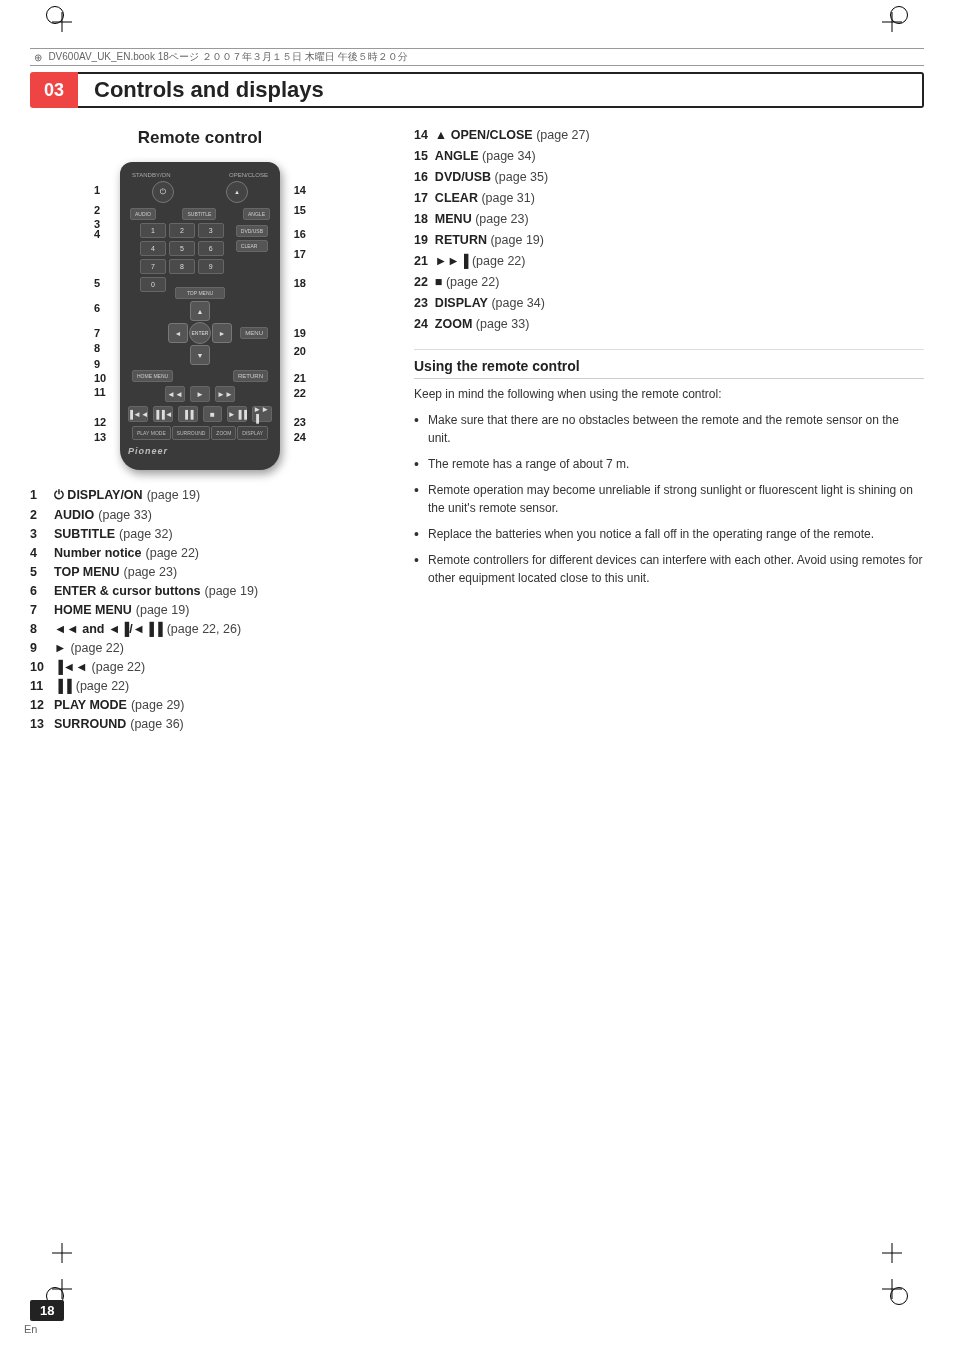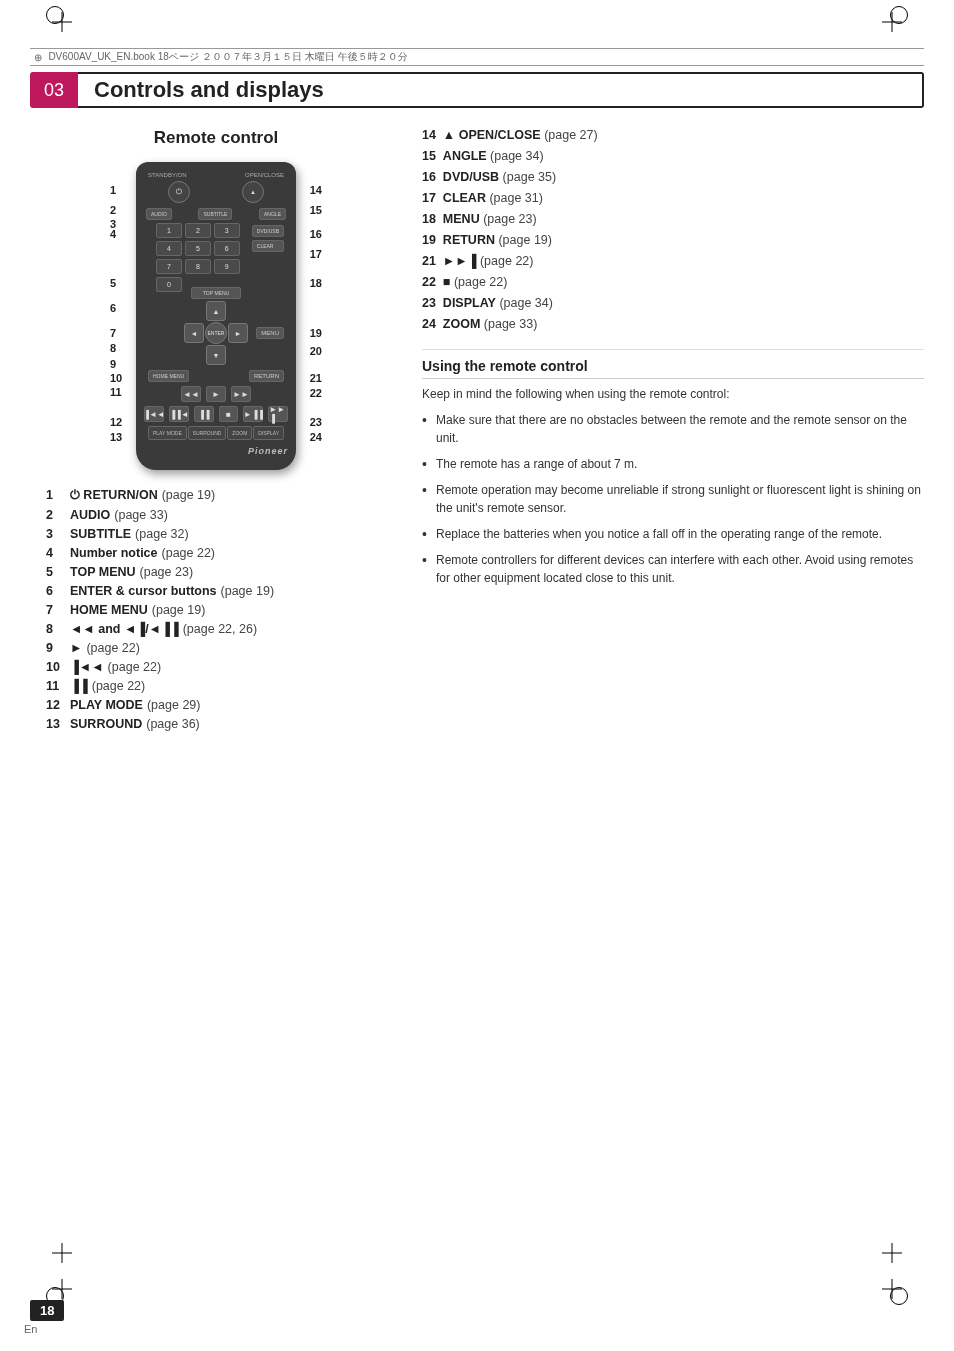--- a/index.html
+++ b/index.html
@@ -33,24 +33,24 @@
     .chapter-header {
       position: absolute;
       top: 72px;
       left: 30px;
       right: 30px;
       height: 36px;
       display: flex;
       align-items: center;
     }
     .chapter-num-box {
-      background: #be185d;
+      background: #ef4444;
       color: #fff;
       font-size: 18px;
-      font-weight: normal;
+      font-weight: bold;
       width: 48px;
       height: 36px;
       display: flex;
       align-items: center;
       justify-content: center;
       border-radius: 3px 0 0 3px;
     }
     .chapter-title-box {
       border: 2px solid #222;
       height: 36px;
@@ -65,22 +65,21 @@
     }
 
     
     .main-content {
       position: absolute;
       top: 118px;
       left: 30px;
       right: 30px;
       bottom: 60px;
       display: flex;
-      gap: 6px;
-      margin-left: 16px;
+      gap: 14px;
     }
 
     
     .left-col {
       width: 340px;
       flex-shrink: 0;
       padding-top: 10px;
     }
 
     .section-title {
@@ -262,21 +261,21 @@
       color: #bbb;
       font-size: 5px;
       padding: 3px 4px;
       border-radius: 2px;
       border: 1px solid #666;
       text-align: center;
       cursor: pointer;
     }
 
     .remote-brand {
-      text-align: right;
+      text-align: left;
       color: #bbb;
       font-size: 9px;
       font-style: italic;
       font-weight: bold;
       margin-top: 6px;
       letter-spacing: 1px;
     }
 
     
     .item-list {
@@ -564,21 +563,21 @@
           </div>
 
           <div class="remote-brand">Pioneer</div>
         </div>
       </div>
     </div>
 
     <ul class="item-list">
       <li>
         <span class="item-num">1</span>
-        <span class="item-label">⏻ RETURN/ON</span>
+        <span class="item-label">⏻ DISPLAY/ON</span>
         <span class="item-page">(page 19)</span>
       </li>
       <li>
         <span class="item-num">2</span>
         <span class="item-label">AUDIO</span>
         <span class="item-page">(page 33)</span>
       </li>
       <li>
         <span class="item-num">3</span>
         <span class="item-label">SUBTITLE</span>

